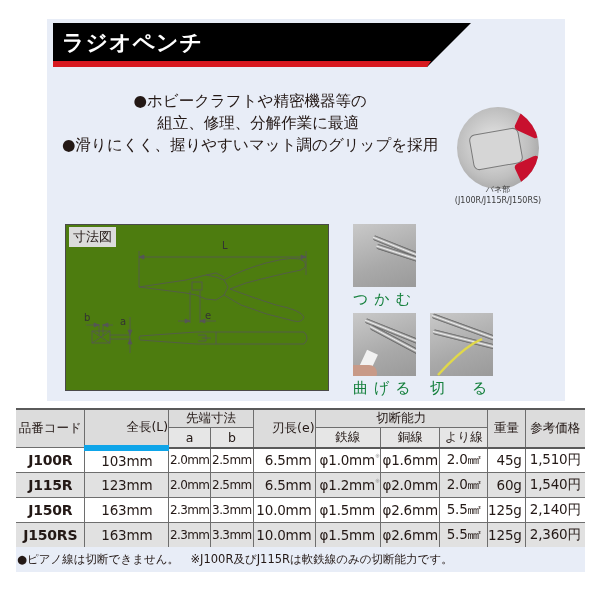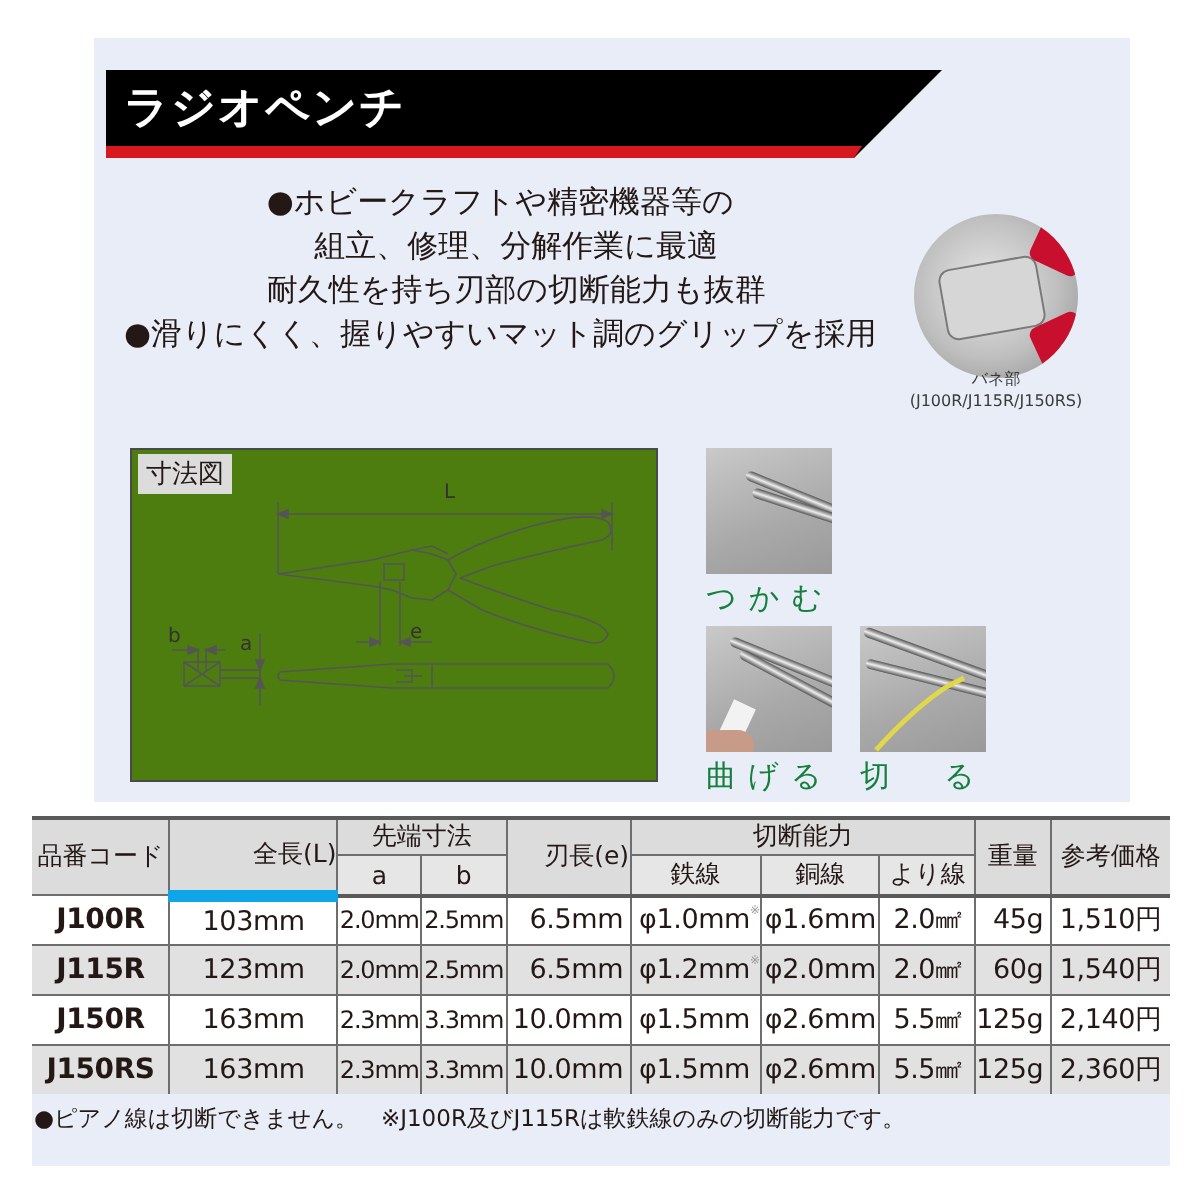--- a/index.html
+++ b/index.html
@@ -1,21 +1,21 @@
 <!DOCTYPE html>
 <html><head>
 <meta charset="utf-8">
 <style>
   * { box-sizing: border-box; margin: 0; padding: 0; }
   html, body { width: 600px; height: 600px; background: #ffffff; overflow: hidden; }
   body { position: relative; font-family: "DejaVu Sans", "Liberation Sans", sans-serif; color: #231815; }
 
   .panel { position: absolute; left: 47px; top: 19px; width: 518px; height: 382px; background: #e8edf7; }
 
-  .title-bar { position: absolute; left: 6px; top: 16px; width: 418px; height: 44px; }
+  .title-bar { position: absolute; left: 6px; top: 4px; width: 418px; height: 44px; }
   .title-bar svg { position: absolute; left: 0; top: 0; }
   .title-text { position: absolute; left: 9px; top: 6px; font-size: 22px; font-weight: bold; color: #ffffff; letter-spacing: 1px; line-height: 28px; }
 
   .bullets { position: absolute; left: 15px; top: 71px; font-size: 15.5px; line-height: 22px; color: #231815; text-align: center; }
   .bullets .line { white-space: nowrap; }
   .bullets .indent { padding-left: 16px; }
 
   .spring-img { position: absolute; left: 410px; top: 88px; width: 82px; height: 82px; border-radius: 50%; background: radial-gradient(circle at 45% 45%, #e8e8e8 0%, #bfbfbf 55%, #8c8c8c 100%); overflow: hidden; }
   .spring-img .jaw1 { position: absolute; right: -4px; top: 6px; width: 26px; height: 22px; background: #c8102e; transform: rotate(25deg); border-radius: 4px; }
   .spring-img .jaw2 { position: absolute; right: -4px; bottom: 8px; width: 26px; height: 22px; background: #c8102e; transform: rotate(-25deg); border-radius: 4px; }
@@ -41,39 +41,38 @@
   table.spec tr.even td { background: #e1e1e1; }
   table.spec tr.last td { border-bottom: 2px solid #5a5a5a; }
   table.spec td.code { font-weight: bold; font-size: 14px; }
   table.spec td.narrow { font-size: 12px; letter-spacing: -0.6px; }
   table.spec td.right { text-align: right; padding-right: 3px; }
   table.spec td.left { text-align: left; padding-left: 4px; }
   table.spec td:first-child, table.spec th:first-child { border-left: none; }
   table.spec td:last-child, table.spec th:last-child { border-right: none; }
   sup.mark { font-size: 6px; color: #999; vertical-align: top; }
 
-  .footnote { position: absolute; left: 16px; top: 547px; width: 569px; height: 36px; background: #e8edf7; font-size: 11.5px; line-height: 25px; padding-left: 1px; white-space: nowrap; color: #231815; }
+  .footnote { position: absolute; left: 16px; top: 547px; width: 569px; height: 25px; background: #e8edf7; font-size: 11.5px; line-height: 25px; padding-left: 1px; white-space: nowrap; color: #231815; }
 </style>
 </head>
 <body>
 
 <div class="panel">
 
   <div class="title-bar">
     <svg width="418" height="44" viewBox="0 0 418 44">
       <polygon points="0,0 418,0 374,44 0,44" fill="#000000"></polygon>
       <polygon points="0,38 378,38 374,44 0,44" fill="#d7191f"></polygon>
     </svg>
     <div class="title-text">ラジオペンチ</div>
   </div>
 
   <div class="bullets">
     <div class="line">●ホビークラフトや精密機器等の</div>
     <div class="line indent">組立、修理、分解作業に最適</div>
-    <div class="line indent">耐久性を持ち刃部の切断能力も抜群</div>
     <div class="line">●滑りにくく、握りやすいマット調のグリップを採用</div>
   </div>
 
   <div class="spring-img">
     <div class="body"></div>
     <div class="jaw1"></div>
     <div class="jaw2"></div>
   </div>
   <div class="spring-caption">
     <div>バネ部</div>

